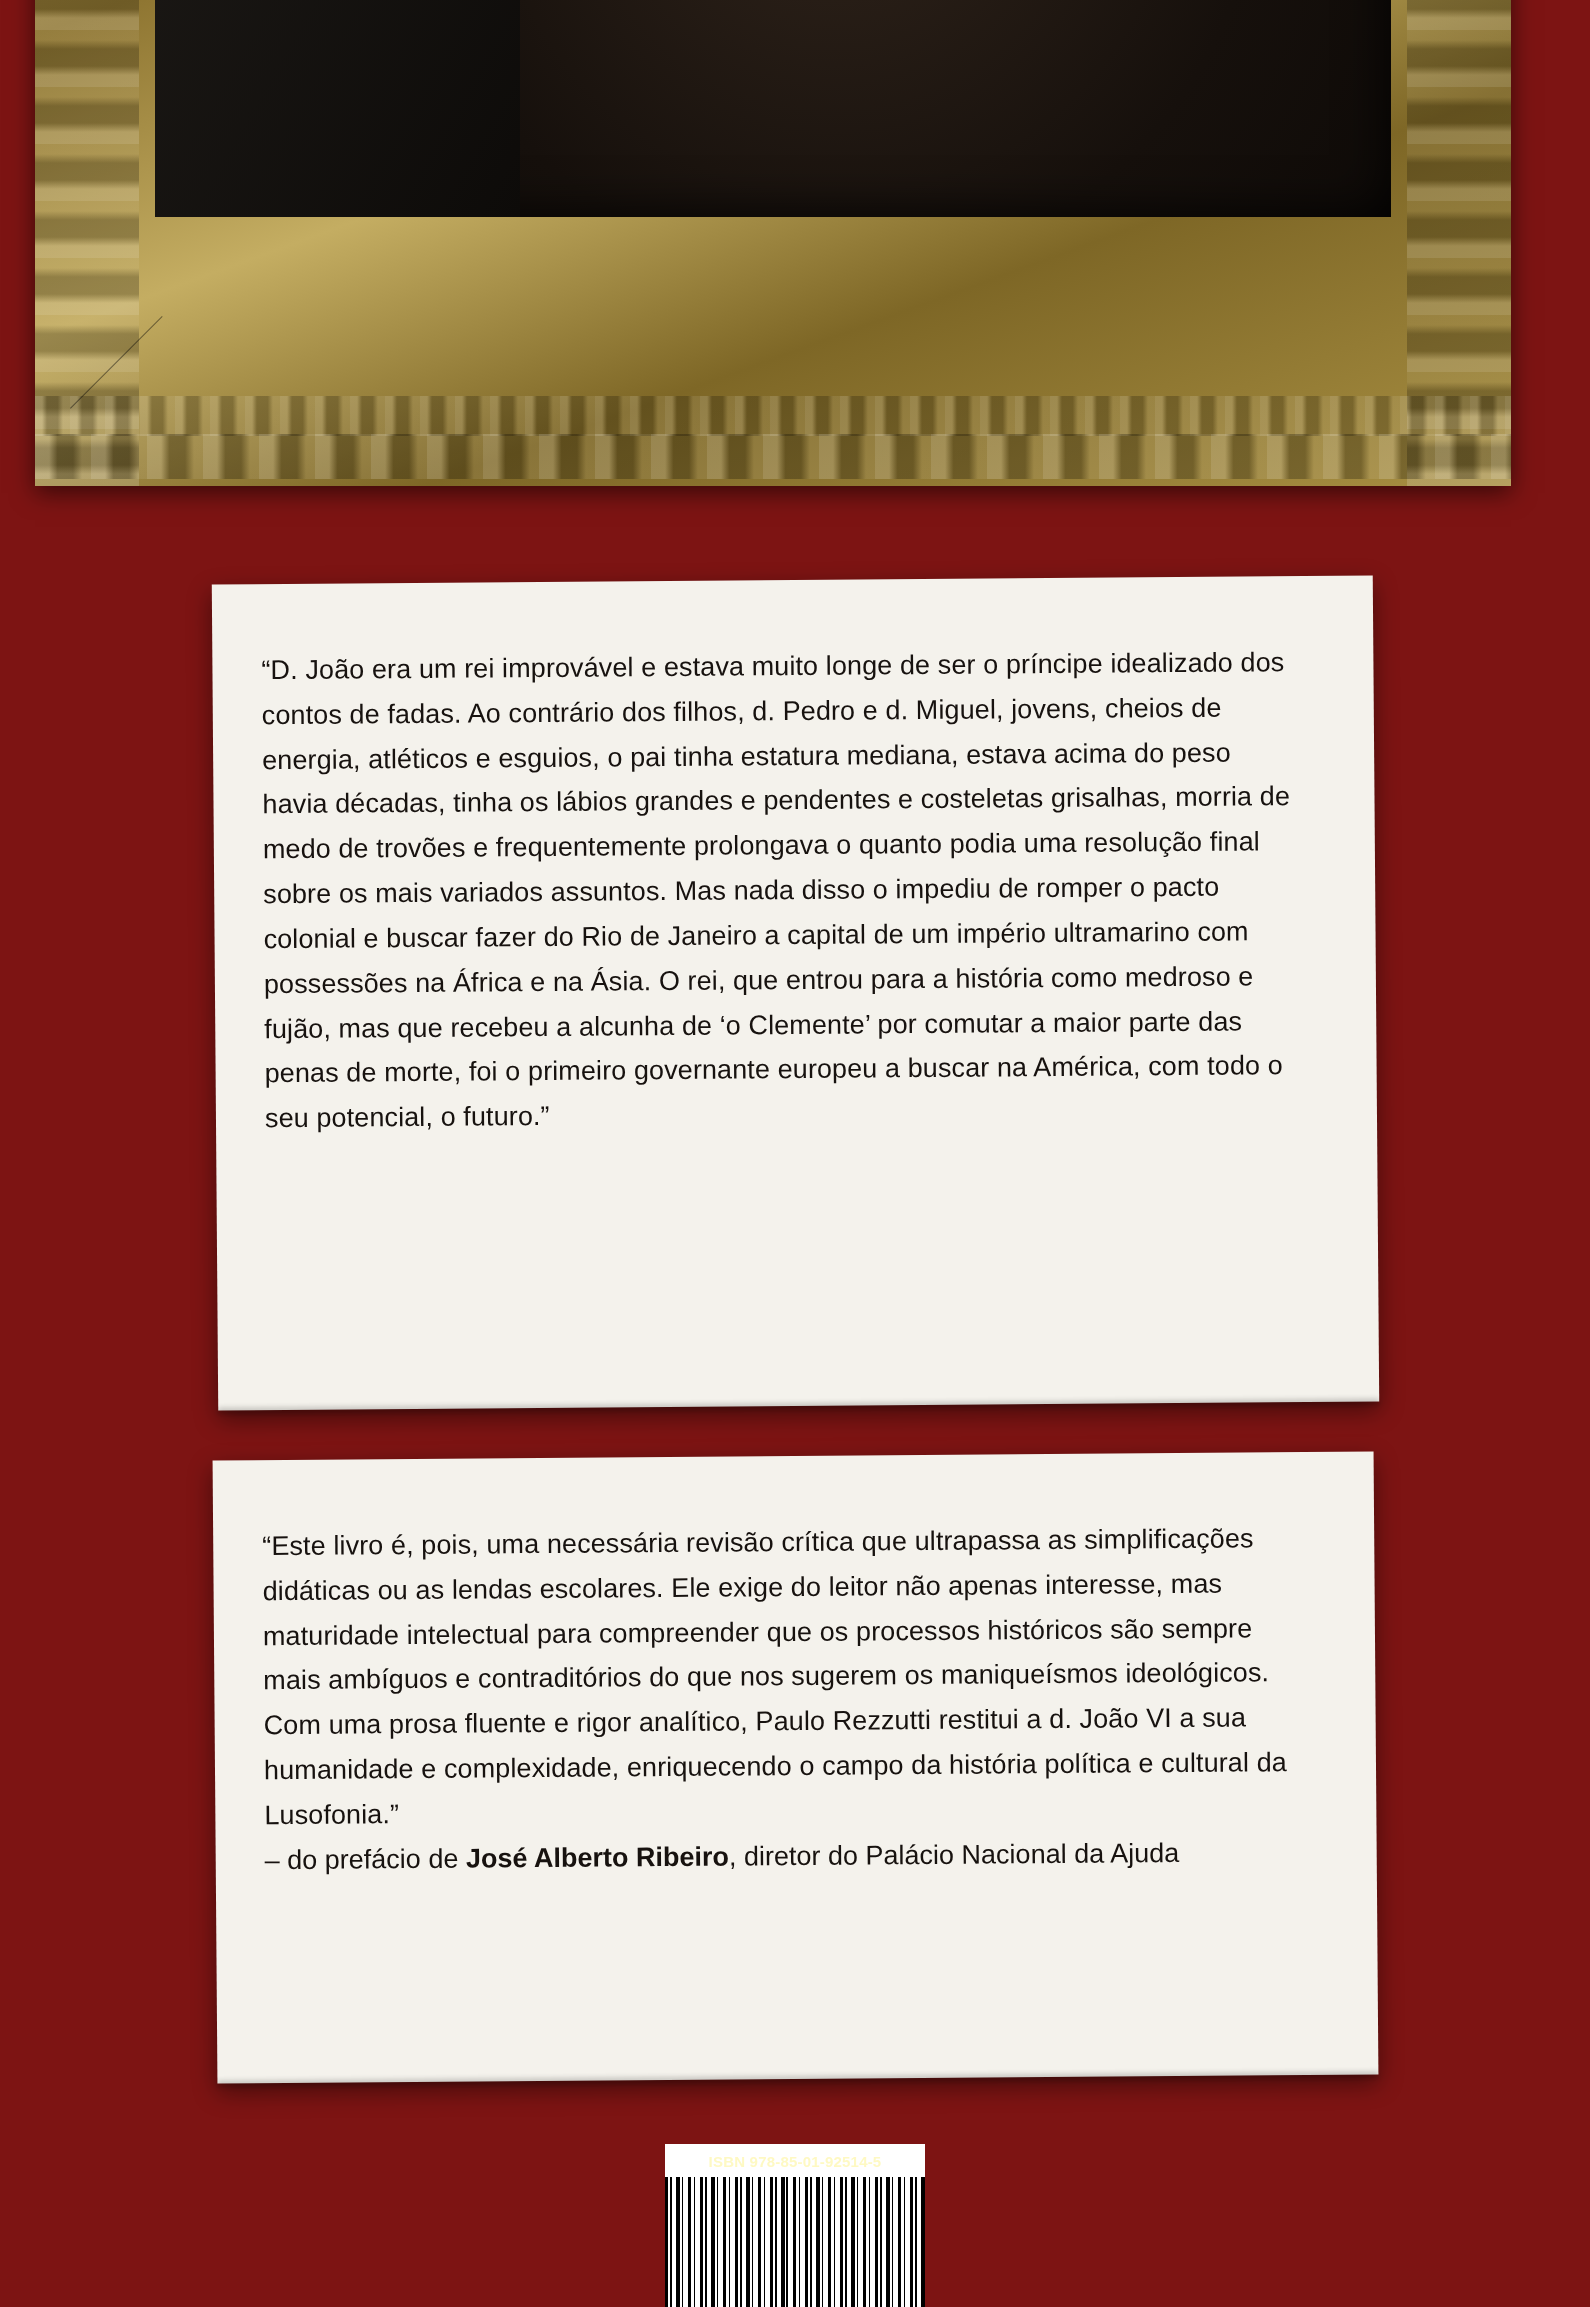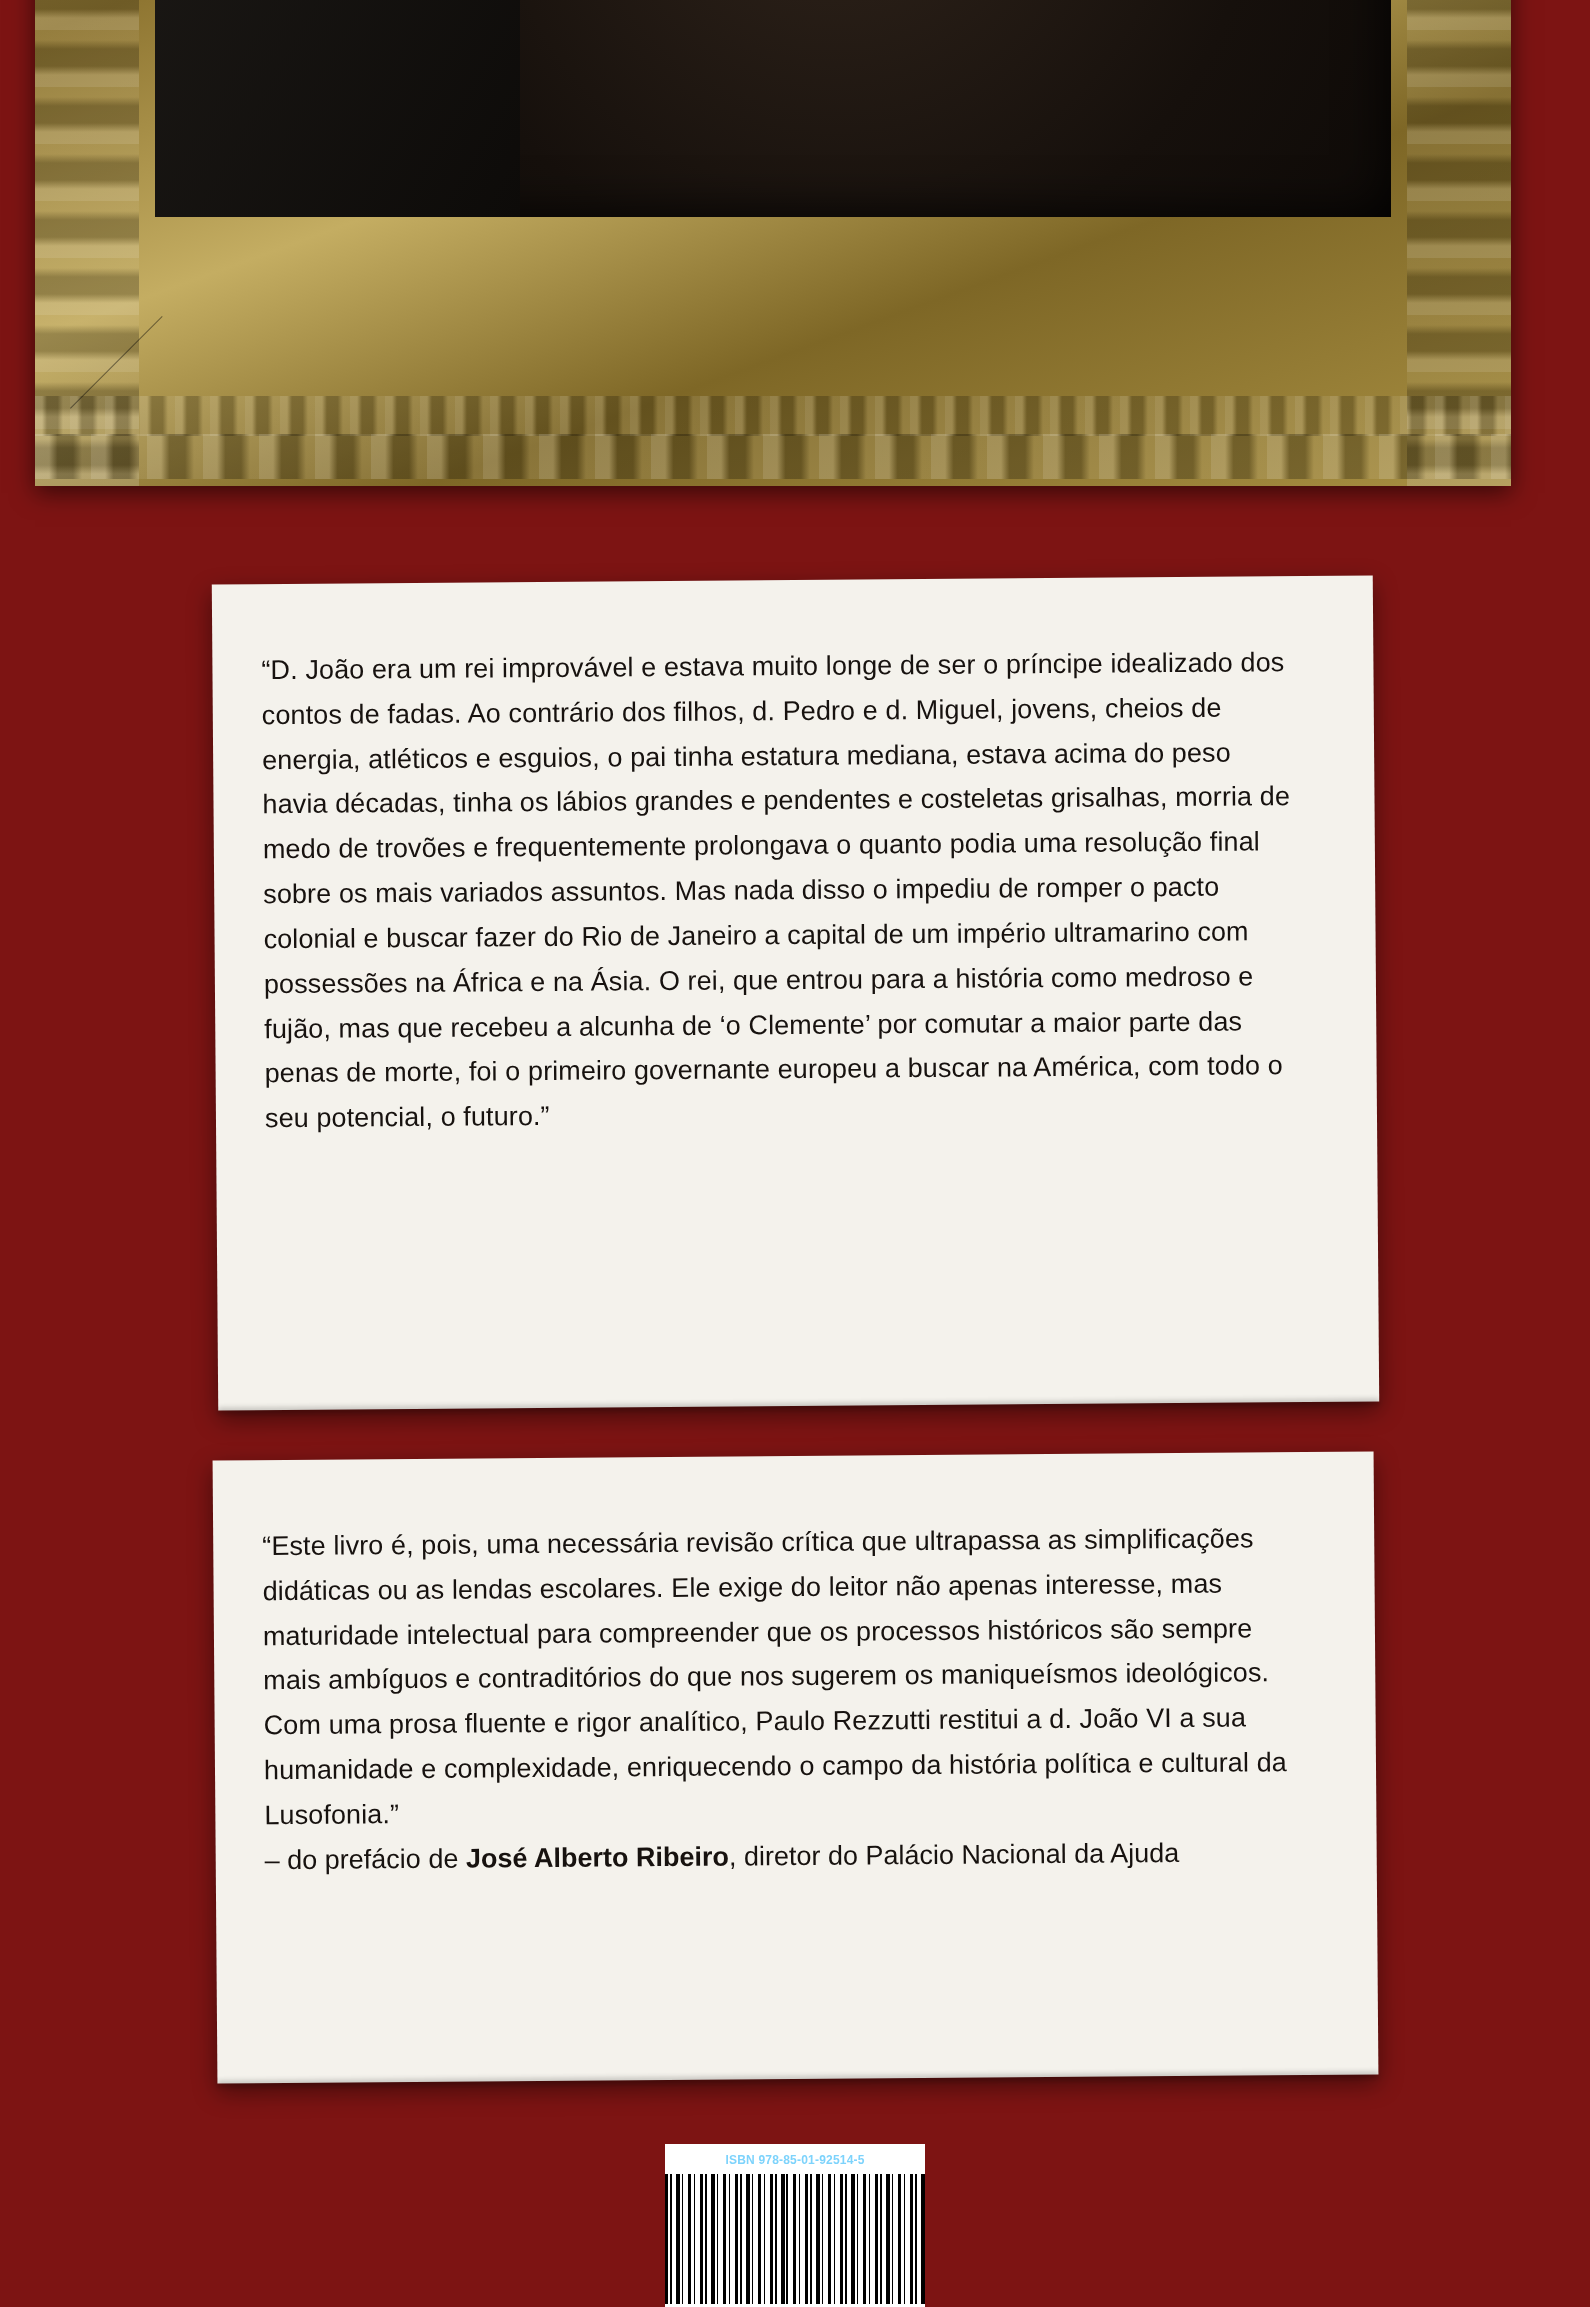--- a/index.html
+++ b/index.html
@@ -158,23 +158,23 @@
   
   .isbn-block {
     position: absolute;
     left: 665px;
     top: 2153px;
     width: 260px;
     text-align: center;
   }
   .isbn-text {
     font-family: "Liberation Sans", sans-serif;
-    font-size: 12px;
+    font-size: 15px;
     font-weight: 700;
-    color: #7dd3fc;
+    color: #fef9c3;
     letter-spacing: 0.2px;
     margin-bottom: 7px;
   }
   .isbn-white-bg {
     position: absolute;
     left: 665px;
     top: 2144px;
     width: 260px;
     height: 165px;
     background: #ffffff;

